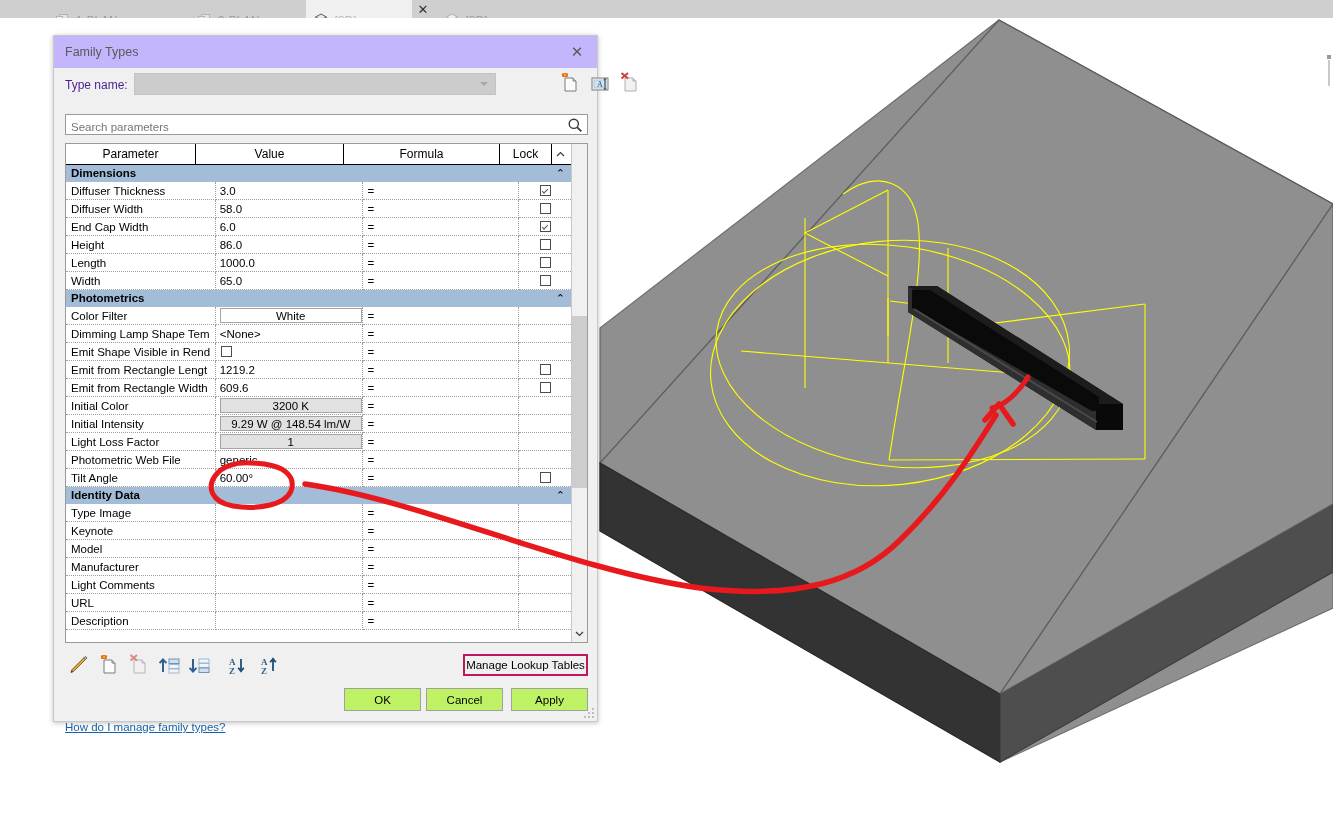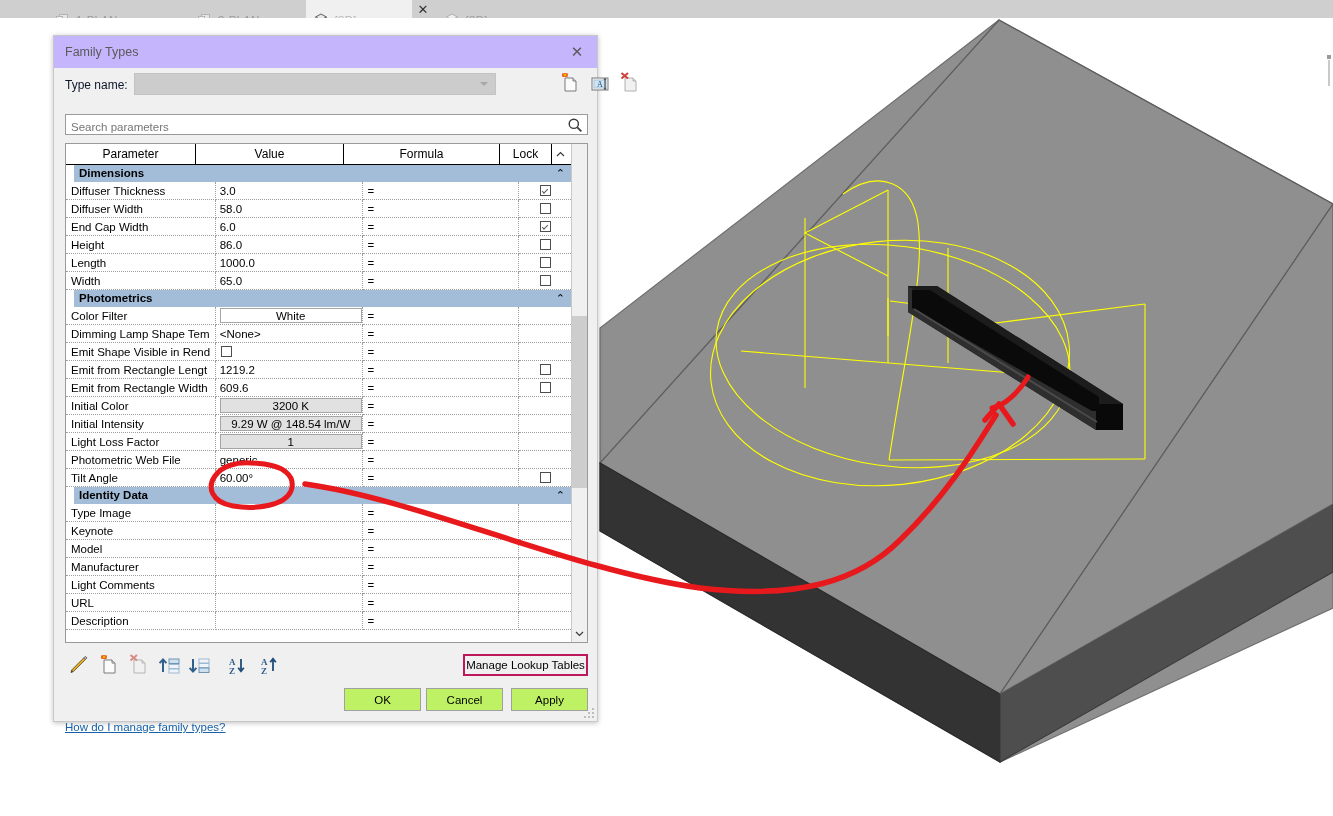--- a/index.html
+++ b/index.html
@@ -67,21 +67,21 @@
   #dlg-close{
     position:absolute;right:6px;top:5px;width:28px;height:22px;
     display:flex;align-items:center;justify-content:center;
     color:#5a5a5a;font-size:15px;cursor:pointer;
   }
 
   
   #typename-row{
     position:absolute;left:0;top:32px;width:545px;height:36px;
   }
-  #typename-label{position:absolute;left:11px;top:10px;font-size:12px;color:#0f172a;}
+  #typename-label{position:absolute;left:11px;top:10px;font-size:12px;color:#4c1d95;}
   #typename-combo{
     position:absolute;left:80px;top:5px;width:362px;height:22px;
     background:#cccccc;border:1px solid #c3c3c3;box-sizing:border-box;
   }
   #typename-caret{
     position:absolute;right:7px;top:8px;width:0;height:0;
     border-left:4px solid transparent;border-right:4px solid transparent;
     border-top:4px solid #a7a7a7;
   }
   .tnbtn{position:absolute;top:4px;width:26px;height:24px;cursor:pointer;}
@@ -116,21 +116,21 @@
   }
   .c-param{width:130px;}
   .c-value{width:148px;}
   .c-formula{width:156px;}
   .c-lock{width:52px;}
   .c-sbar{width:16px;}
 
   #tbody{position:relative;height:477px;overflow:hidden;background:#fff;}
   .row{display:flex;height:18px;box-sizing:border-box;}
   .row.group{
-    background:#a3bdd9;height:17px;align-items:flex-end;position:relative;margin-left:8px;
+    background:#a3bdd9;height:17px;align-items:flex-end;position:relative;
   }
   .row.group .gname{
     font-size:11.5px;font-weight:bold;color:#000;padding-left:5px;
     line-height:17px;
   }
   .row.group .gchev{
     position:absolute;right:22px;top:1px;font-size:11px;color:#000;
     line-height:15px;
   }
   .cell{box-sizing:border-box;height:18px;display:flex;align-items:center;}

